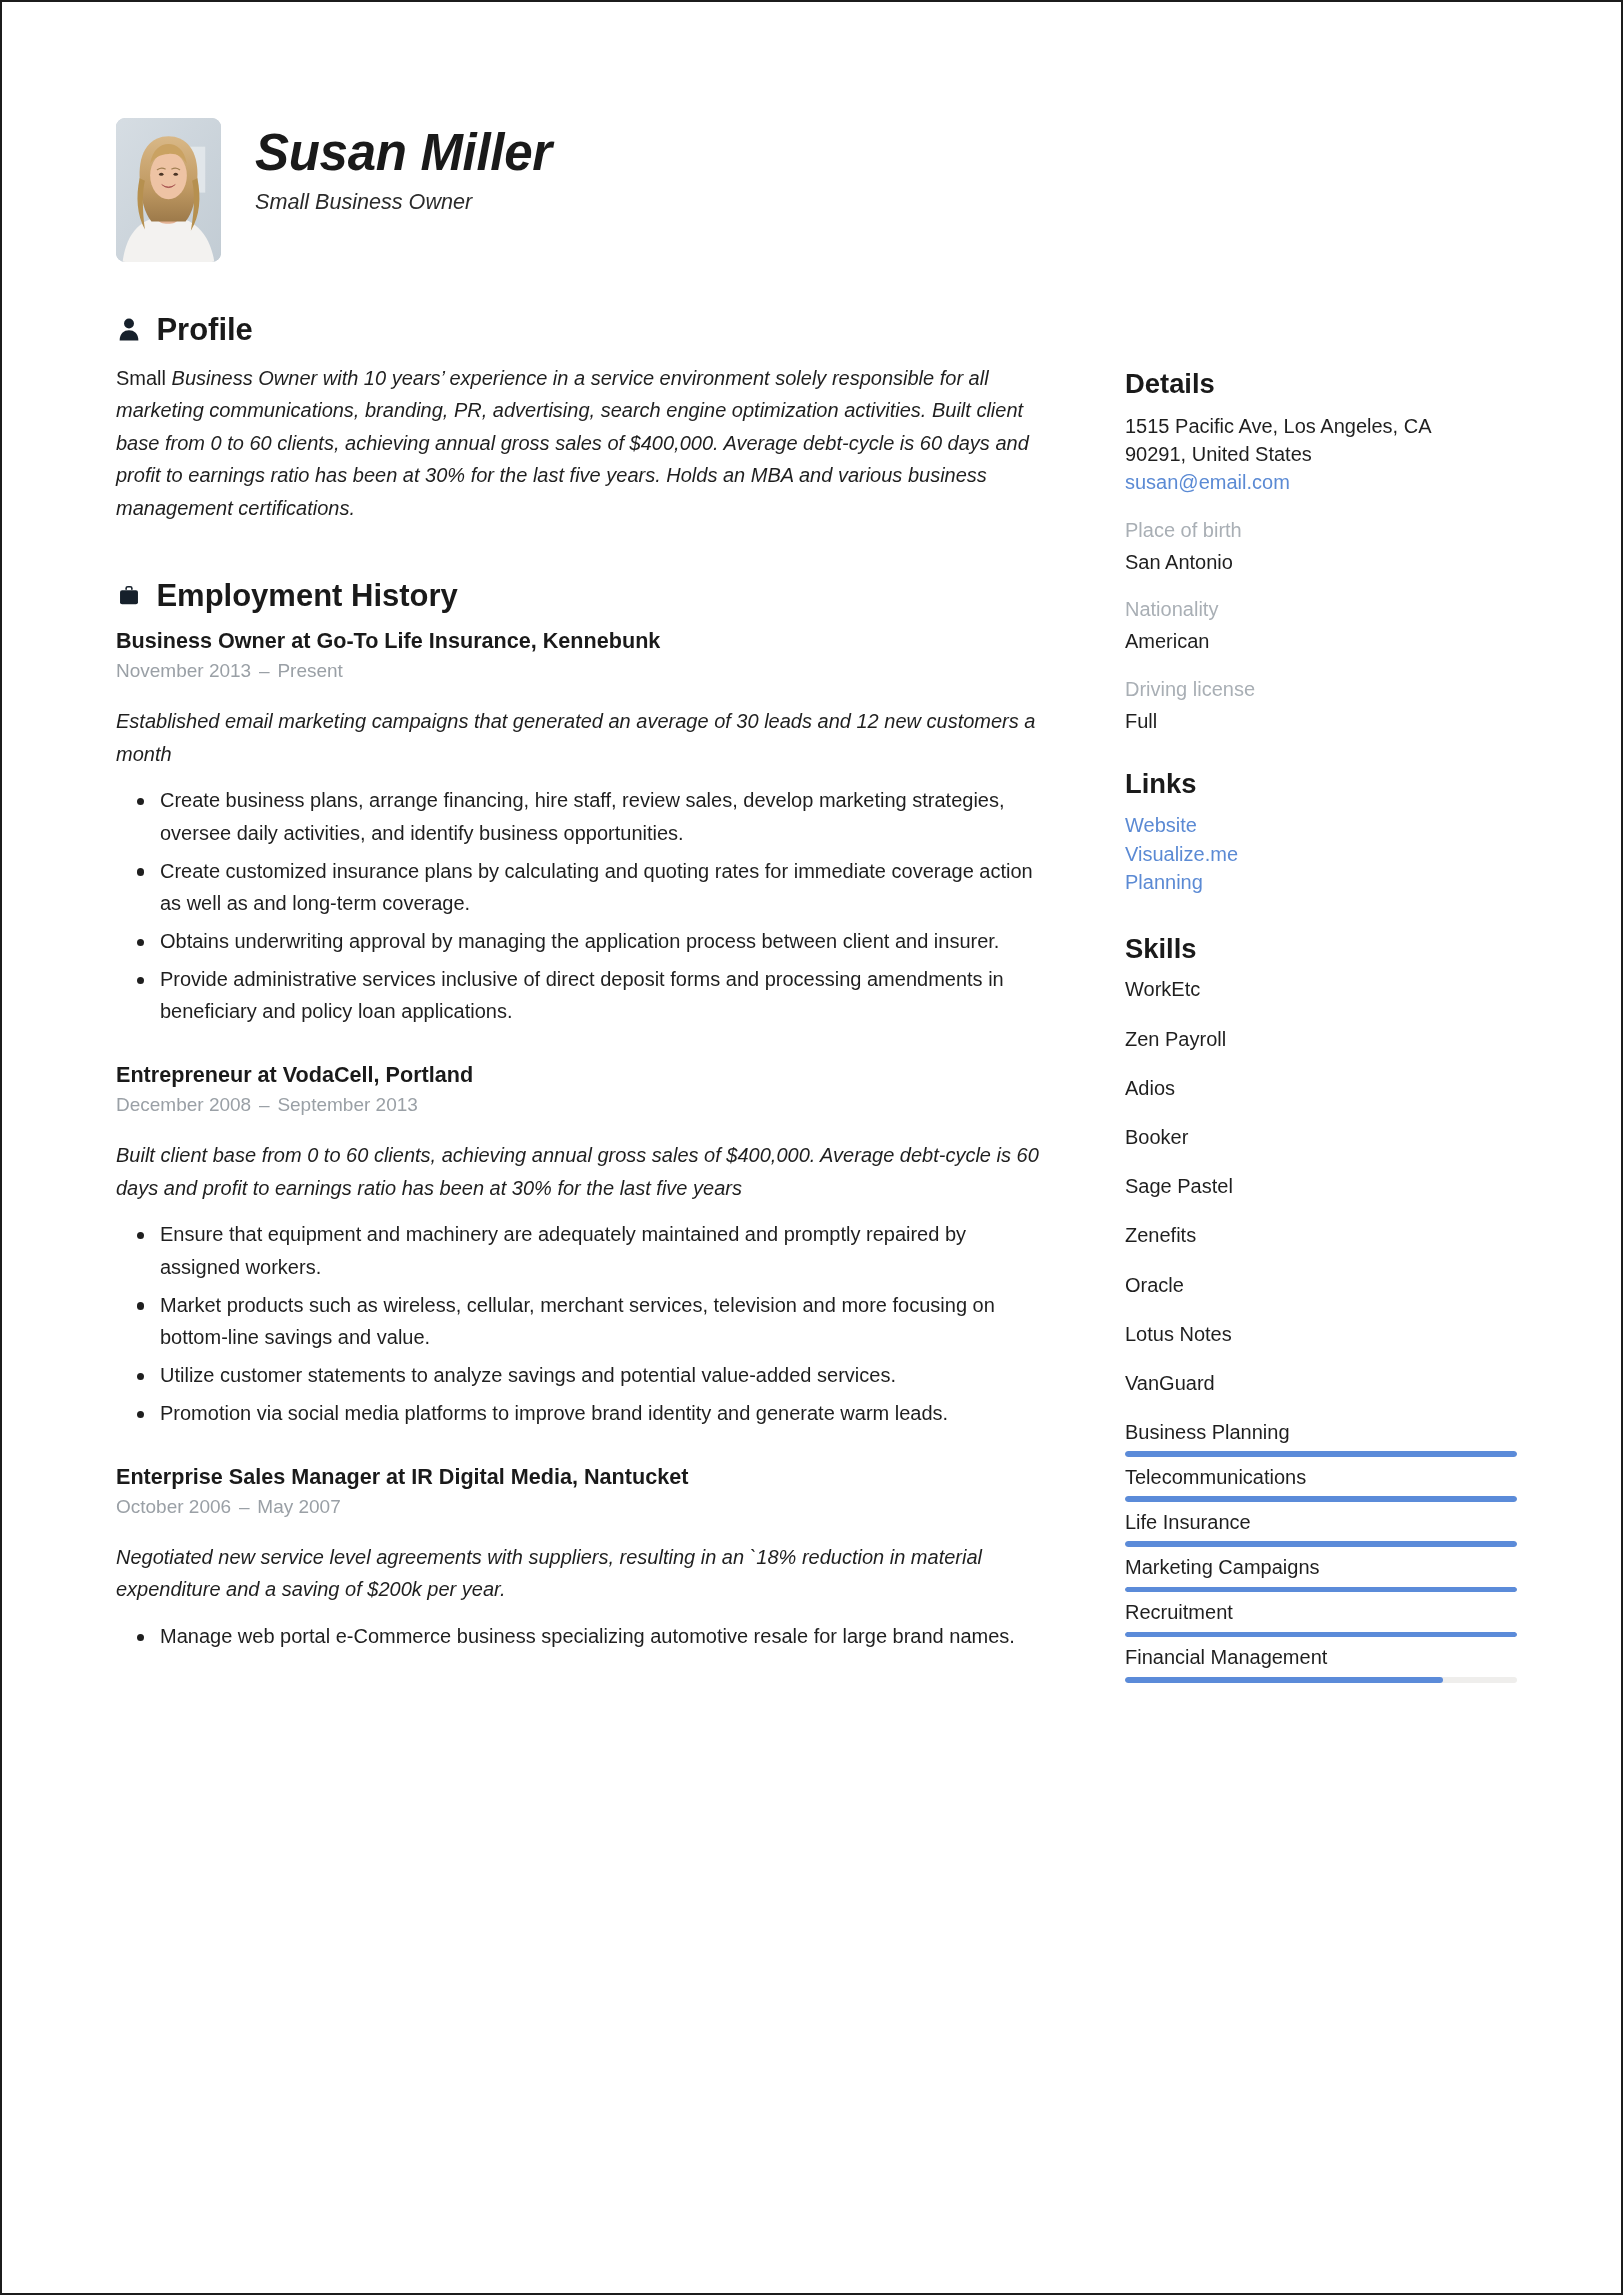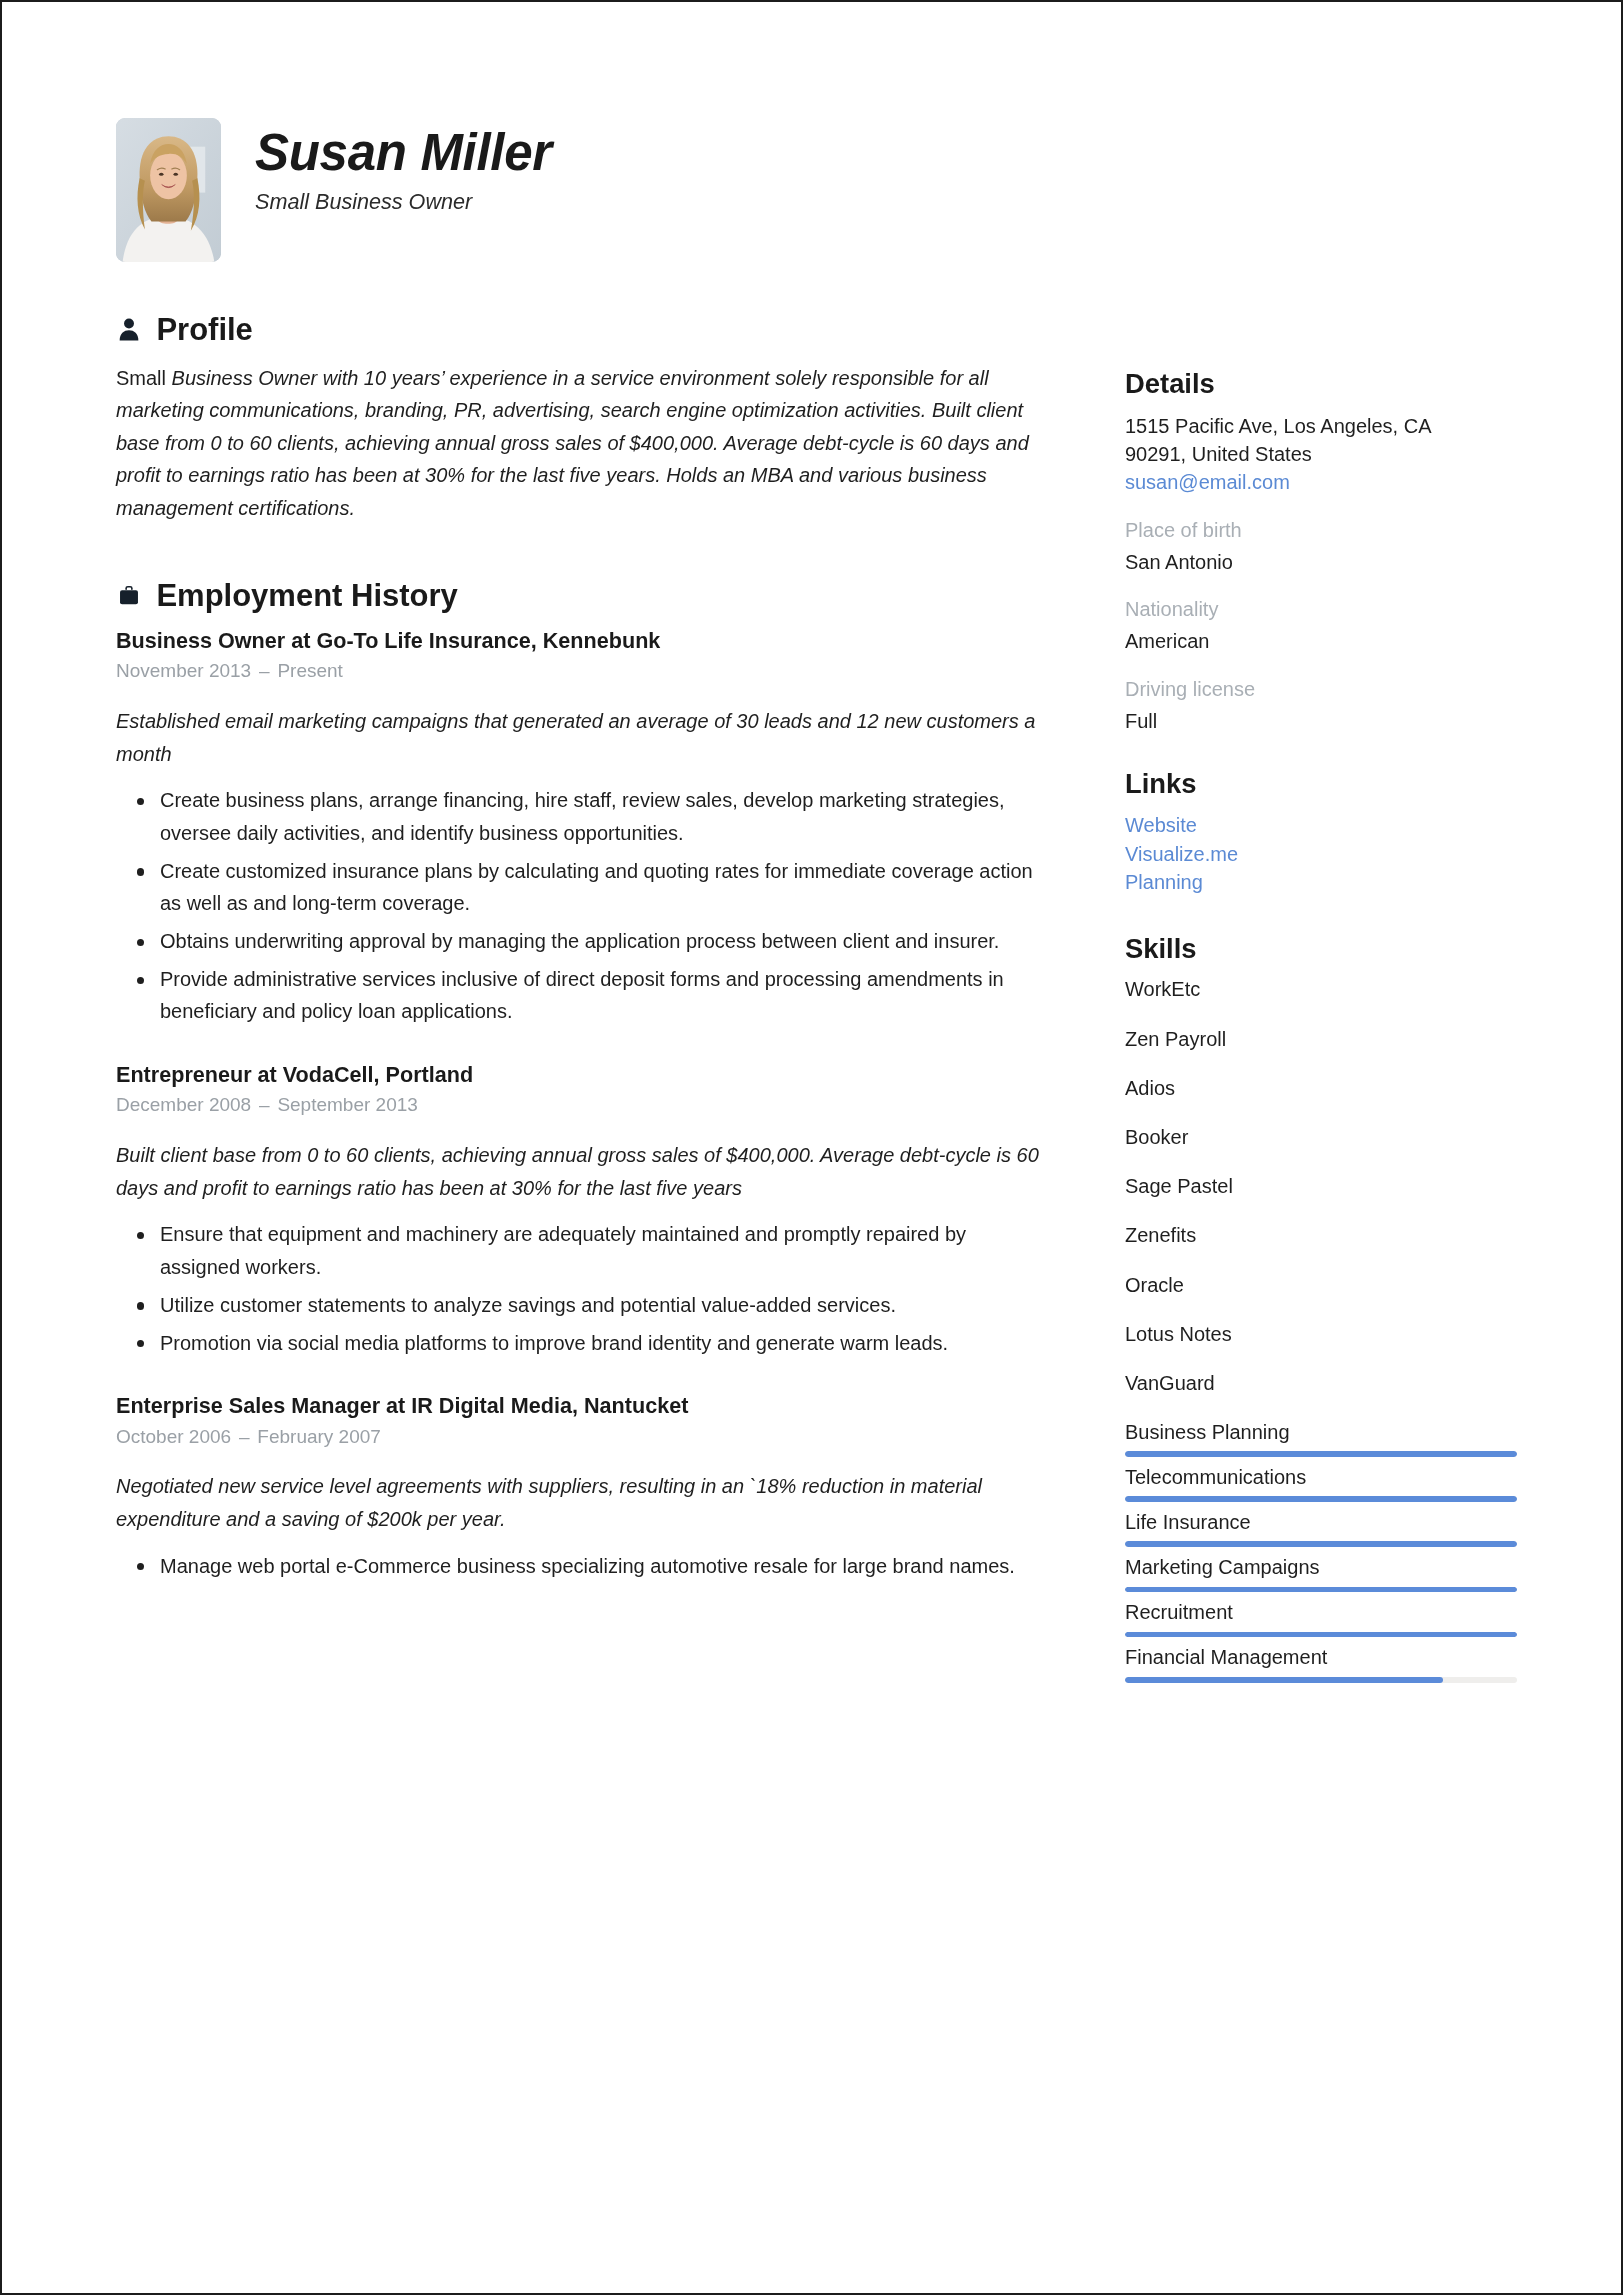--- a/index.html
+++ b/index.html
@@ -313,28 +313,29 @@
               <li>Provide administrative services inclusive of direct deposit forms and processing amendments in beneficiary and policy loan applications.</li>
             </ul>
           </div>
 
           <div class="job">
             <div class="job-heading">Entrepreneur at VodaCell, Portland</div>
             <div class="job-dates"><span>December 2008</span><span class="dash">–</span><span>September 2013</span></div>
             <p class="job-summary">Built client base from 0 to 60 clients, achieving annual gross sales of $400,000. Average debt-cycle is 60 days and profit to earnings ratio has been at 30% for the last five years</p>
             <ul class="bullets">
               <li>Ensure that equipment and machinery are adequately maintained and promptly repaired by assigned workers.</li>
+              <li>Market products such as wireless, cellular, merchant services, television and more focusing on bottom-line savings and value.</li>
               <li>Utilize customer statements to analyze savings and potential value-added services.</li>
               <li>Promotion via social media platforms to improve brand identity and generate warm leads.</li>
             </ul>
           </div>
 
           <div class="job">
             <div class="job-heading">Enterprise Sales Manager at IR Digital Media, Nantucket</div>
-            <div class="job-dates"><span>October 2006</span><span class="dash">–</span><span>February 2007</span></div>
+            <div class="job-dates"><span>October 2006</span><span class="dash">–</span><span>May 2007</span></div>
             <p class="job-summary">Negotiated new service level agreements with suppliers, resulting in an `18% reduction in material expenditure and a saving of $200k per year.</p>
             <ul class="bullets">
               <li>Manage web portal e-Commerce business specializing automotive resale for large brand names.</li>
             </ul>
           </div>
 
         </div>
       </section>
     </div>
 

